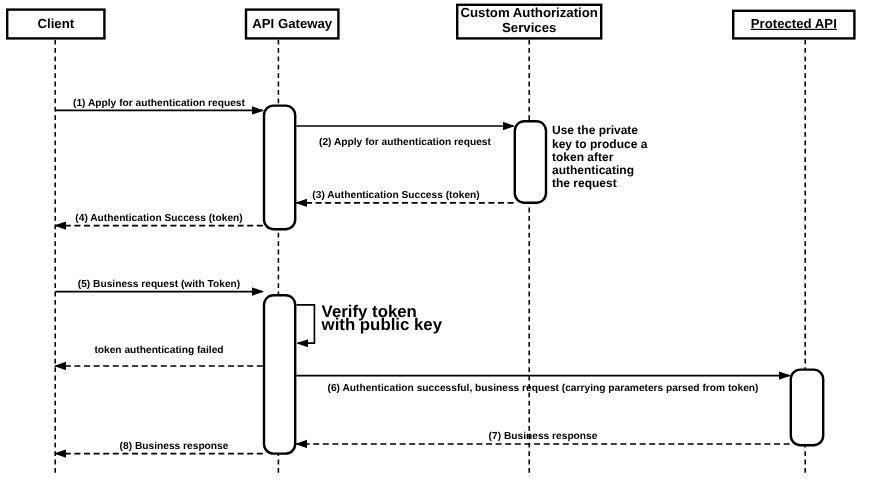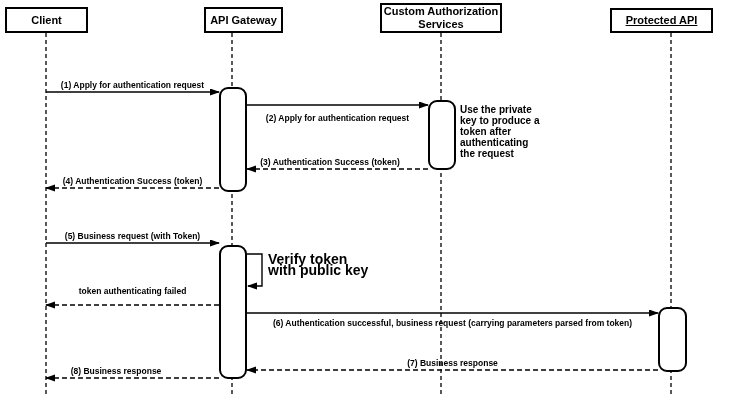--- a/index.html
+++ b/index.html
@@ -74,21 +74,21 @@
     </svg>
   <div id="labels-layer">
       <div class="msg-label" style="left: 132.5px; top: 80px;">(1) Apply for authentication request</div>
       <div class="msg-label" style="left: 337.5px; top: 93px; margin-top: 20px;">(2) Apply for authentication request</div>
       <div class="msg-label" style="left: 330px; top: 157px;">(3) Authentication Success (token)</div>
       <div class="msg-label" style="left: 132.5px; top: 176px;">(4) Authentication Success (token)</div>
       <div class="msg-label" style="left: 132.5px; top: 231px;">(5) Business request (with Token)</div>
       <div class="msg-label" style="left: 132.5px; top: 286px;">token authenticating failed</div>
       <div class="msg-label" style="left: 452.5px; top: 318px;">(6) Authentication successful, business request (carrying parameters parsed from token)</div>
       <div class="msg-label" style="left: 452.5px; top: 358px;">(7) Business response</div>
-      <div class="msg-label" style="left: 116px; top: 366px;">(8) Business response</div>
+      <div class="msg-label" style="left: 145px; top: 366px;">(8) Business response</div>
       <div class="self-label" style="left: 268px; top: 254px;">Verify token
 with public key</div>
       <div class="note-text" style="left: 460px; top: 104px;">Use the private
 key to produce a
 token after
 authenticating
 the request</div>
     </div>
 </div>
 

